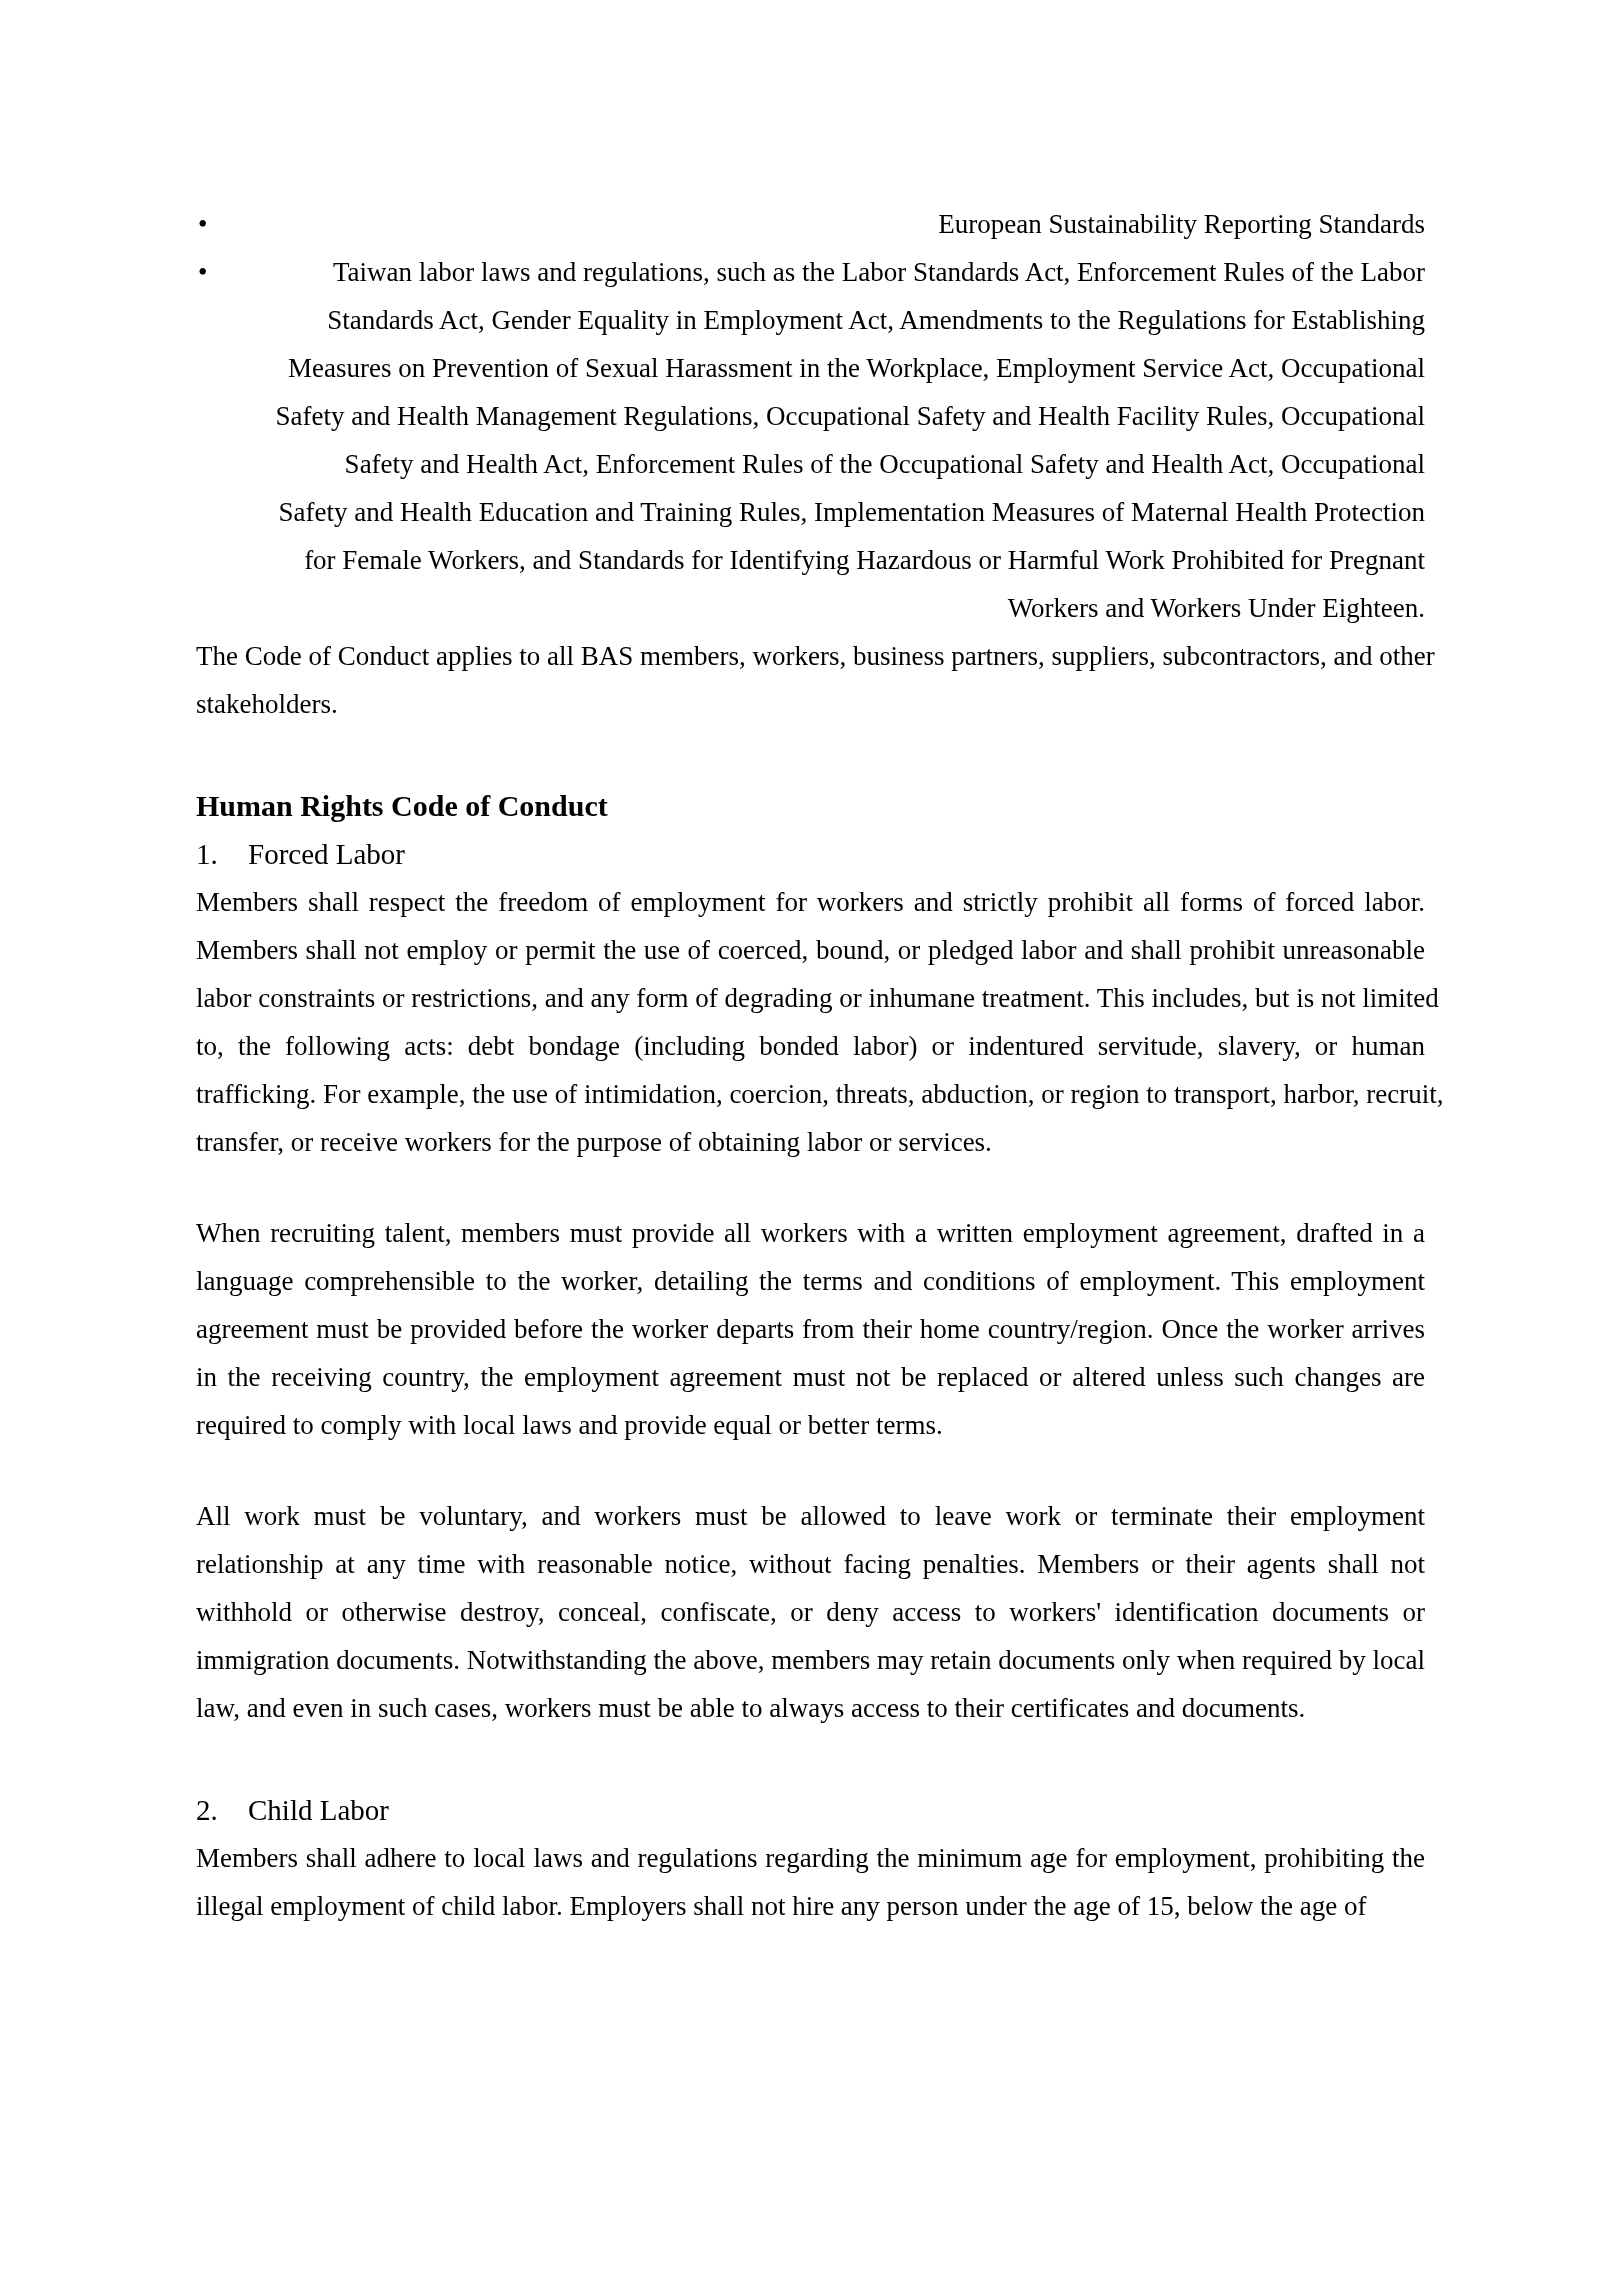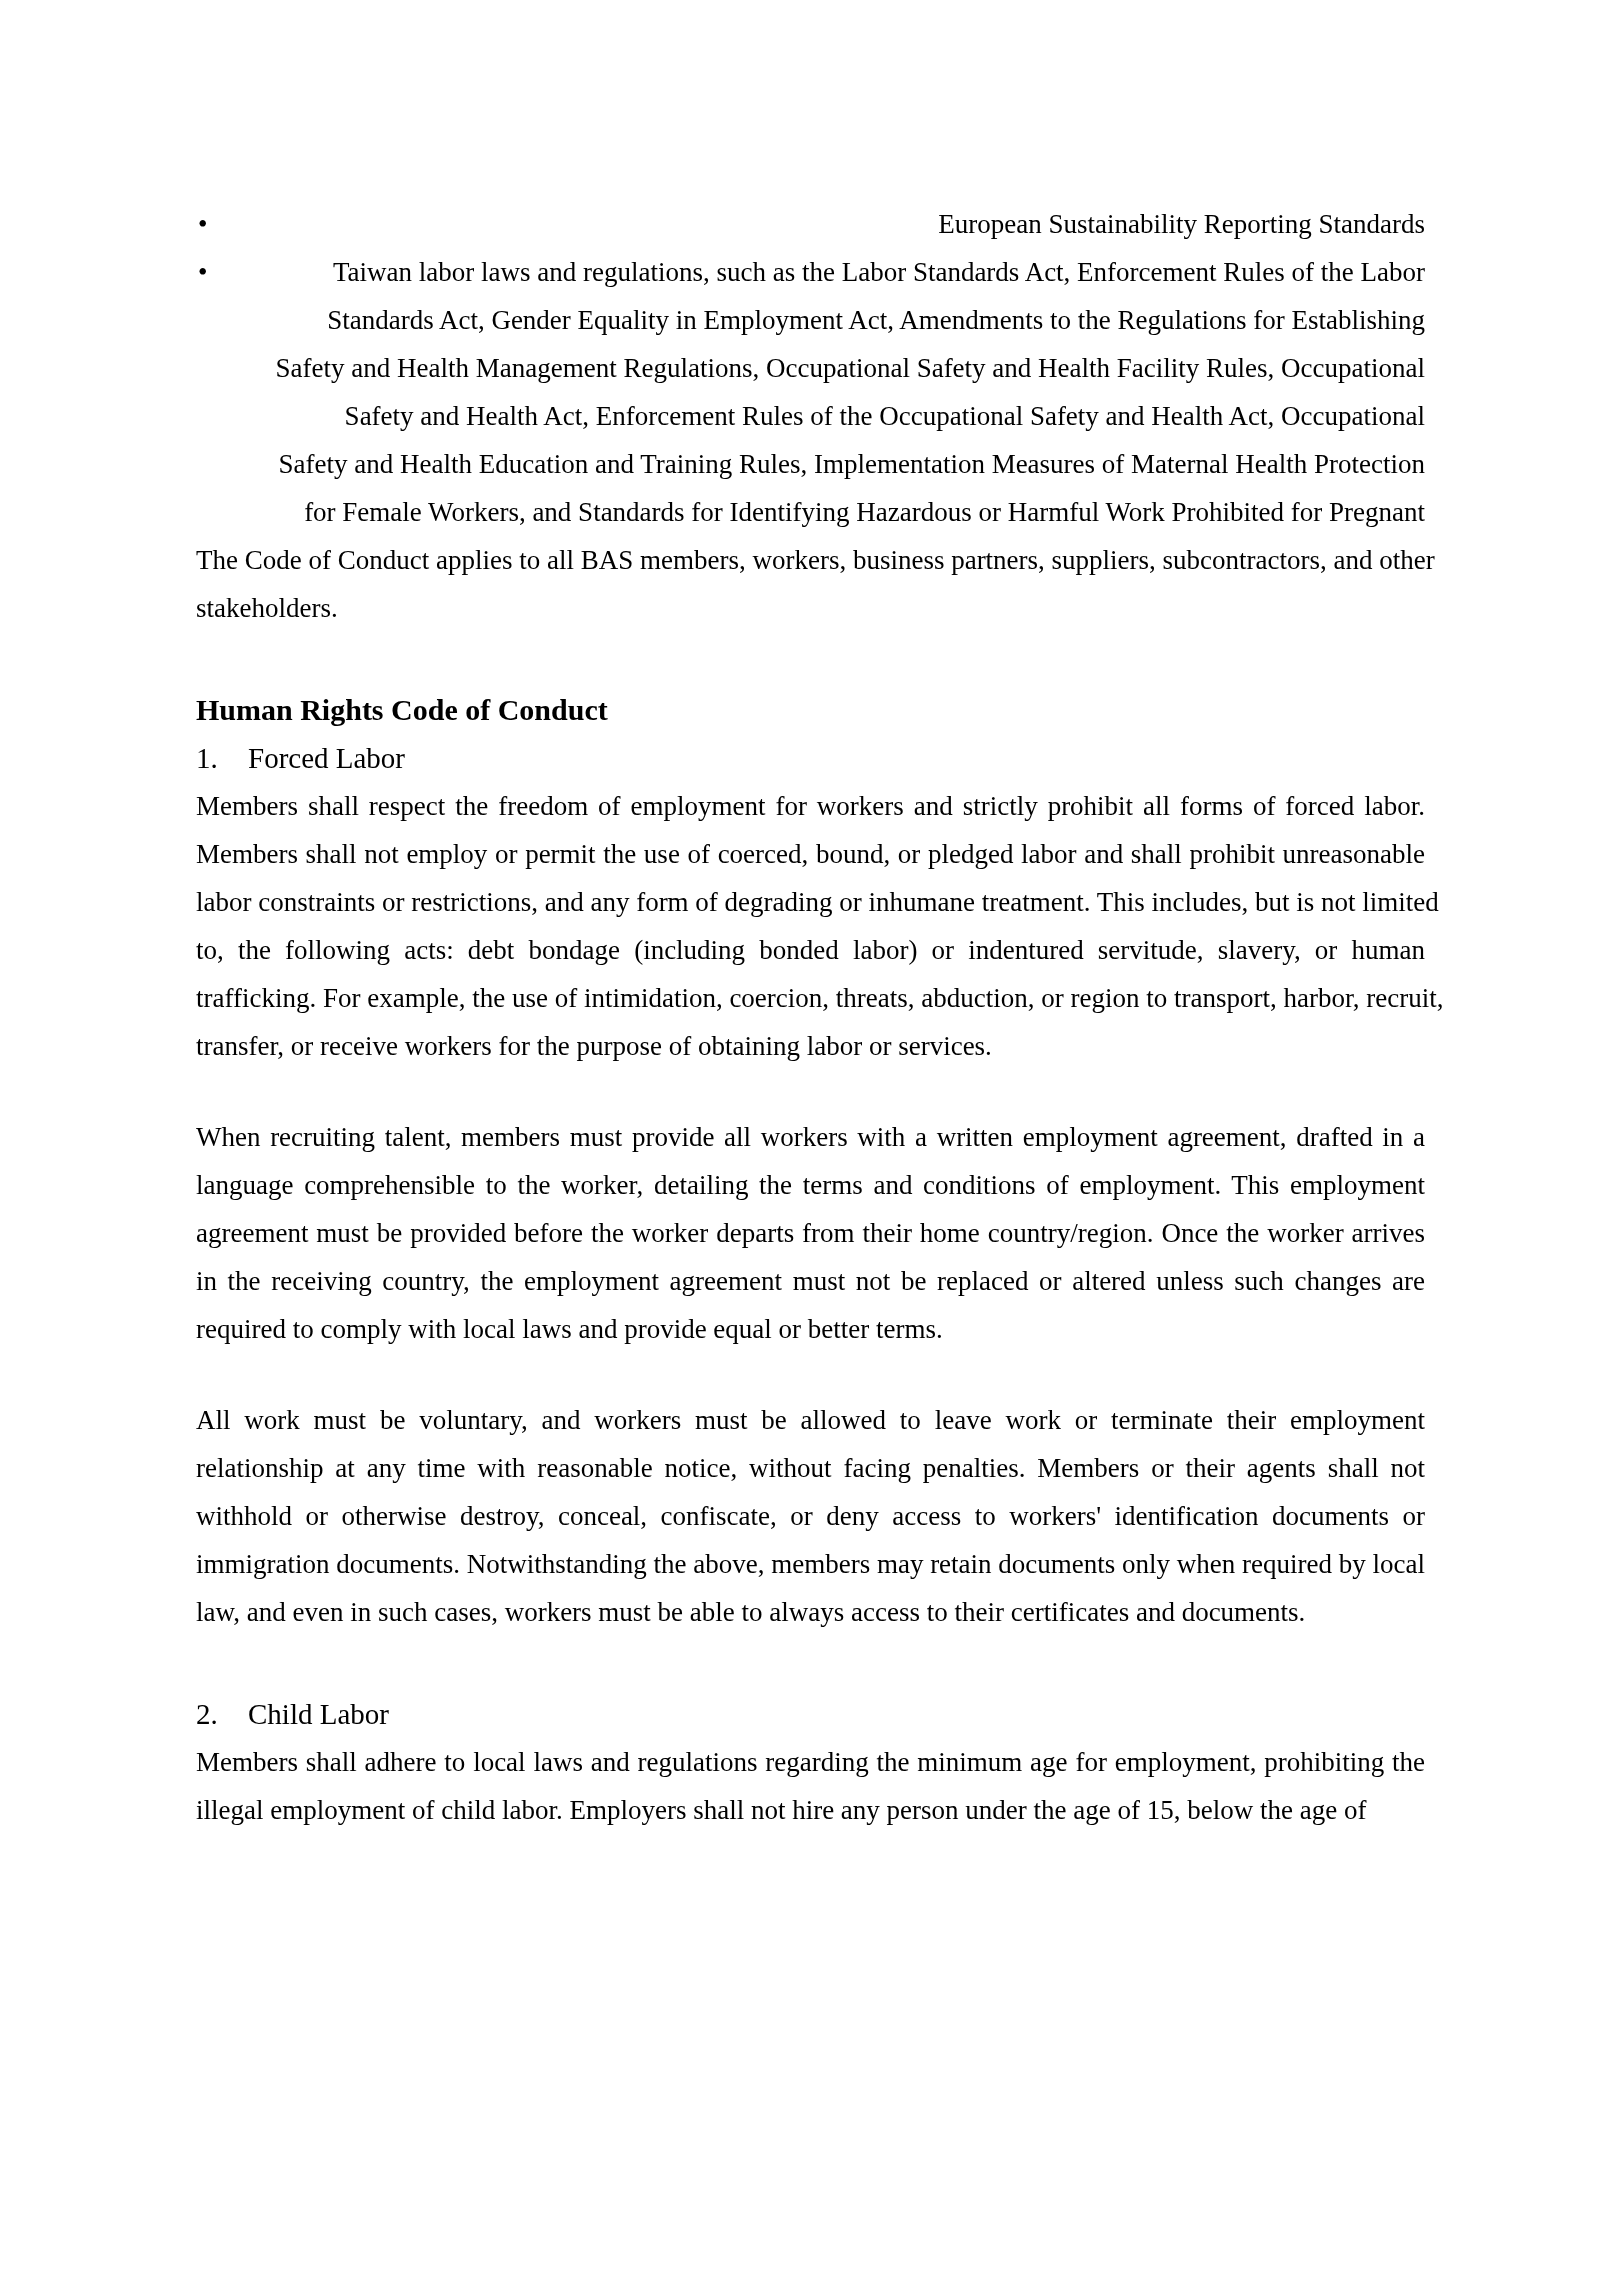--- a/index.html
+++ b/index.html
@@ -90,24 +90,26 @@
         <span class="bullet-marker">•</span>
         <div class="bullet-text">
             <div class="rl">European Sustainability Reporting Standards</div>
           </div>
       </li>
       <li class="bullet-item">
         <span class="bullet-marker">•</span>
         <div class="bullet-text">
             <div class="rl">Taiwan labor laws and regulations, such as the Labor Standards Act, Enforcement Rules of the Labor</div>
             <div class="rl">Standards Act, Gender Equality in Employment Act, Amendments to the Regulations for Establishing</div>
+            <div class="rl">Measures on Prevention of Sexual Harassment in the Workplace, Employment Service Act, Occupational</div>
             <div class="rl">Safety and Health Management Regulations, Occupational Safety and Health Facility Rules, Occupational</div>
             <div class="rl">Safety and Health Act, Enforcement Rules of the Occupational Safety and Health Act, Occupational</div>
             <div class="rl">Safety and Health Education and Training Rules, Implementation Measures of Maternal Health Protection</div>
             <div class="rl">for Female Workers, and Standards for Identifying Hazardous or Harmful Work Prohibited for Pregnant</div>
+            <div class="rl">Workers and Workers Under Eighteen.</div>
           </div>
       </li>
     </ul>
 
     <div class="para">
         <div class="jl">The Code of Conduct applies to all BAS members, workers, business partners, suppliers, subcontractors, and other</div>
         <div class="jl last">stakeholders.</div>
       </div>
 
     <h2 class="sec-heading">Human Rights Code of Conduct</h2>

